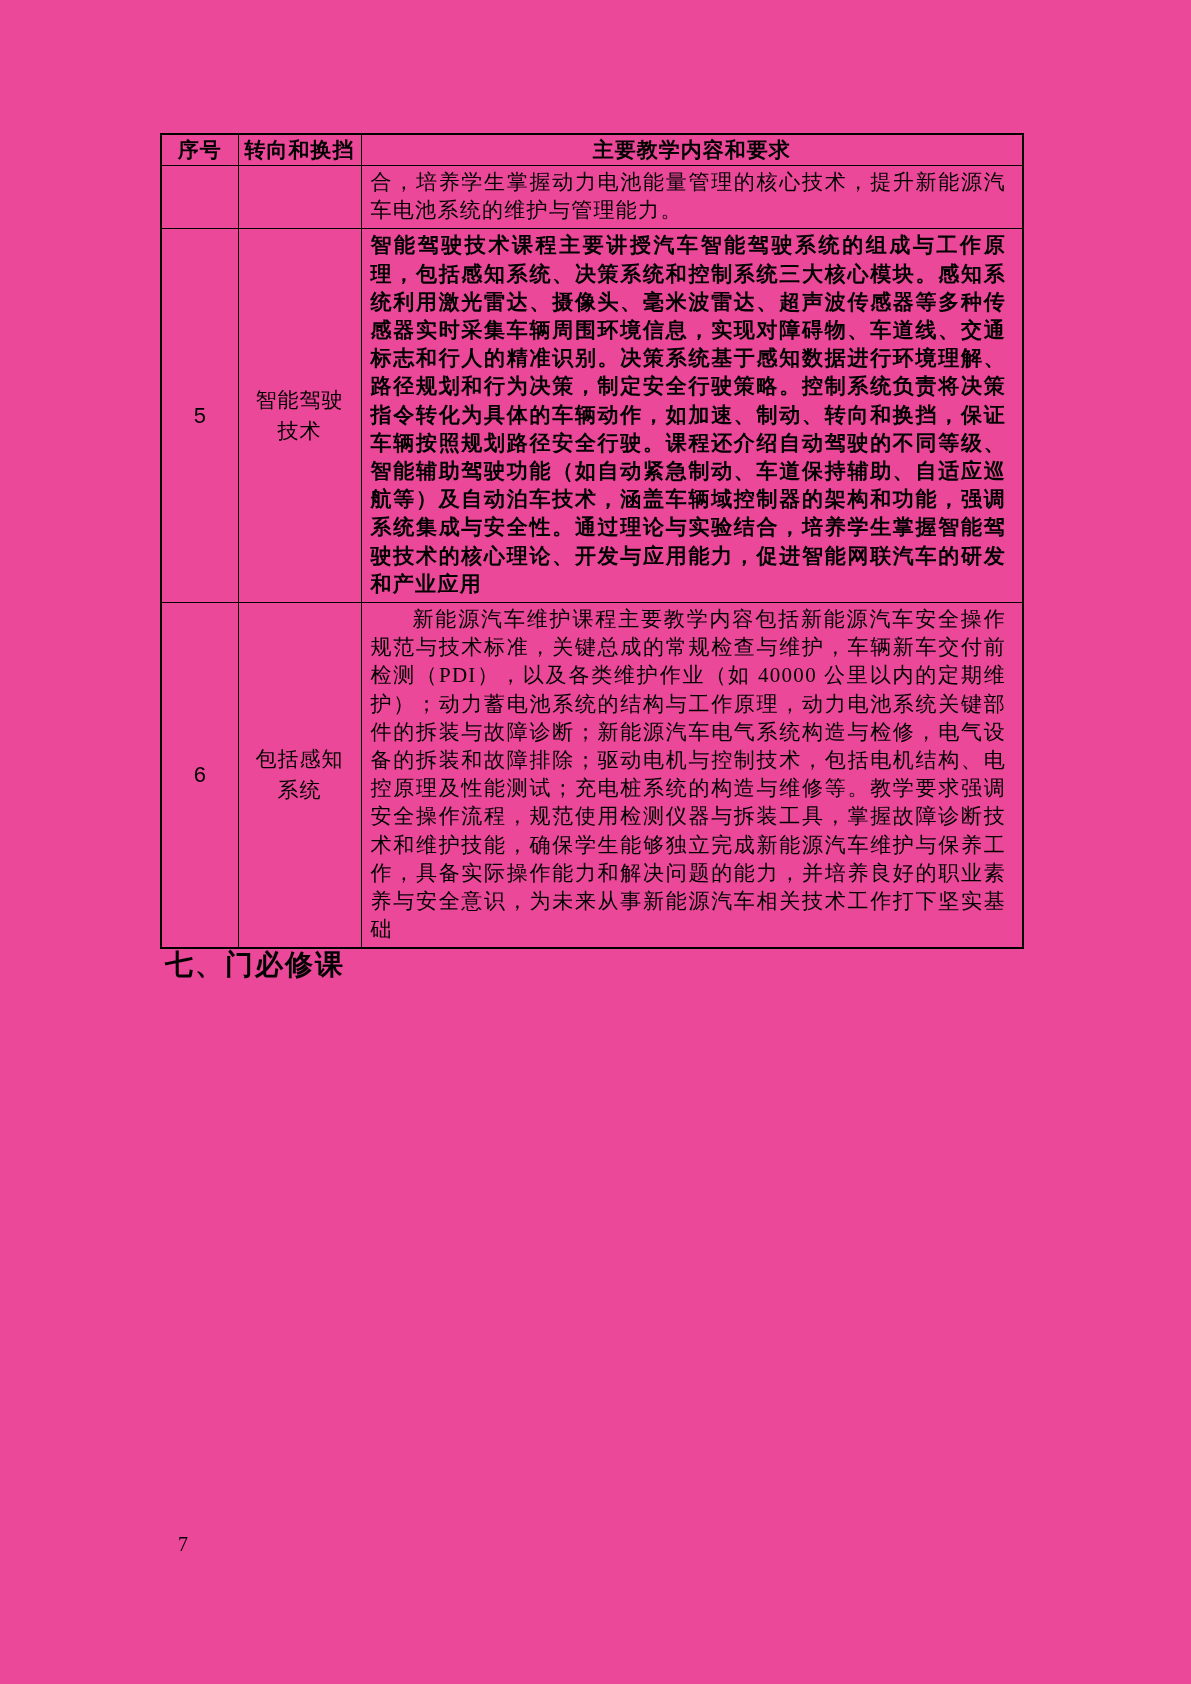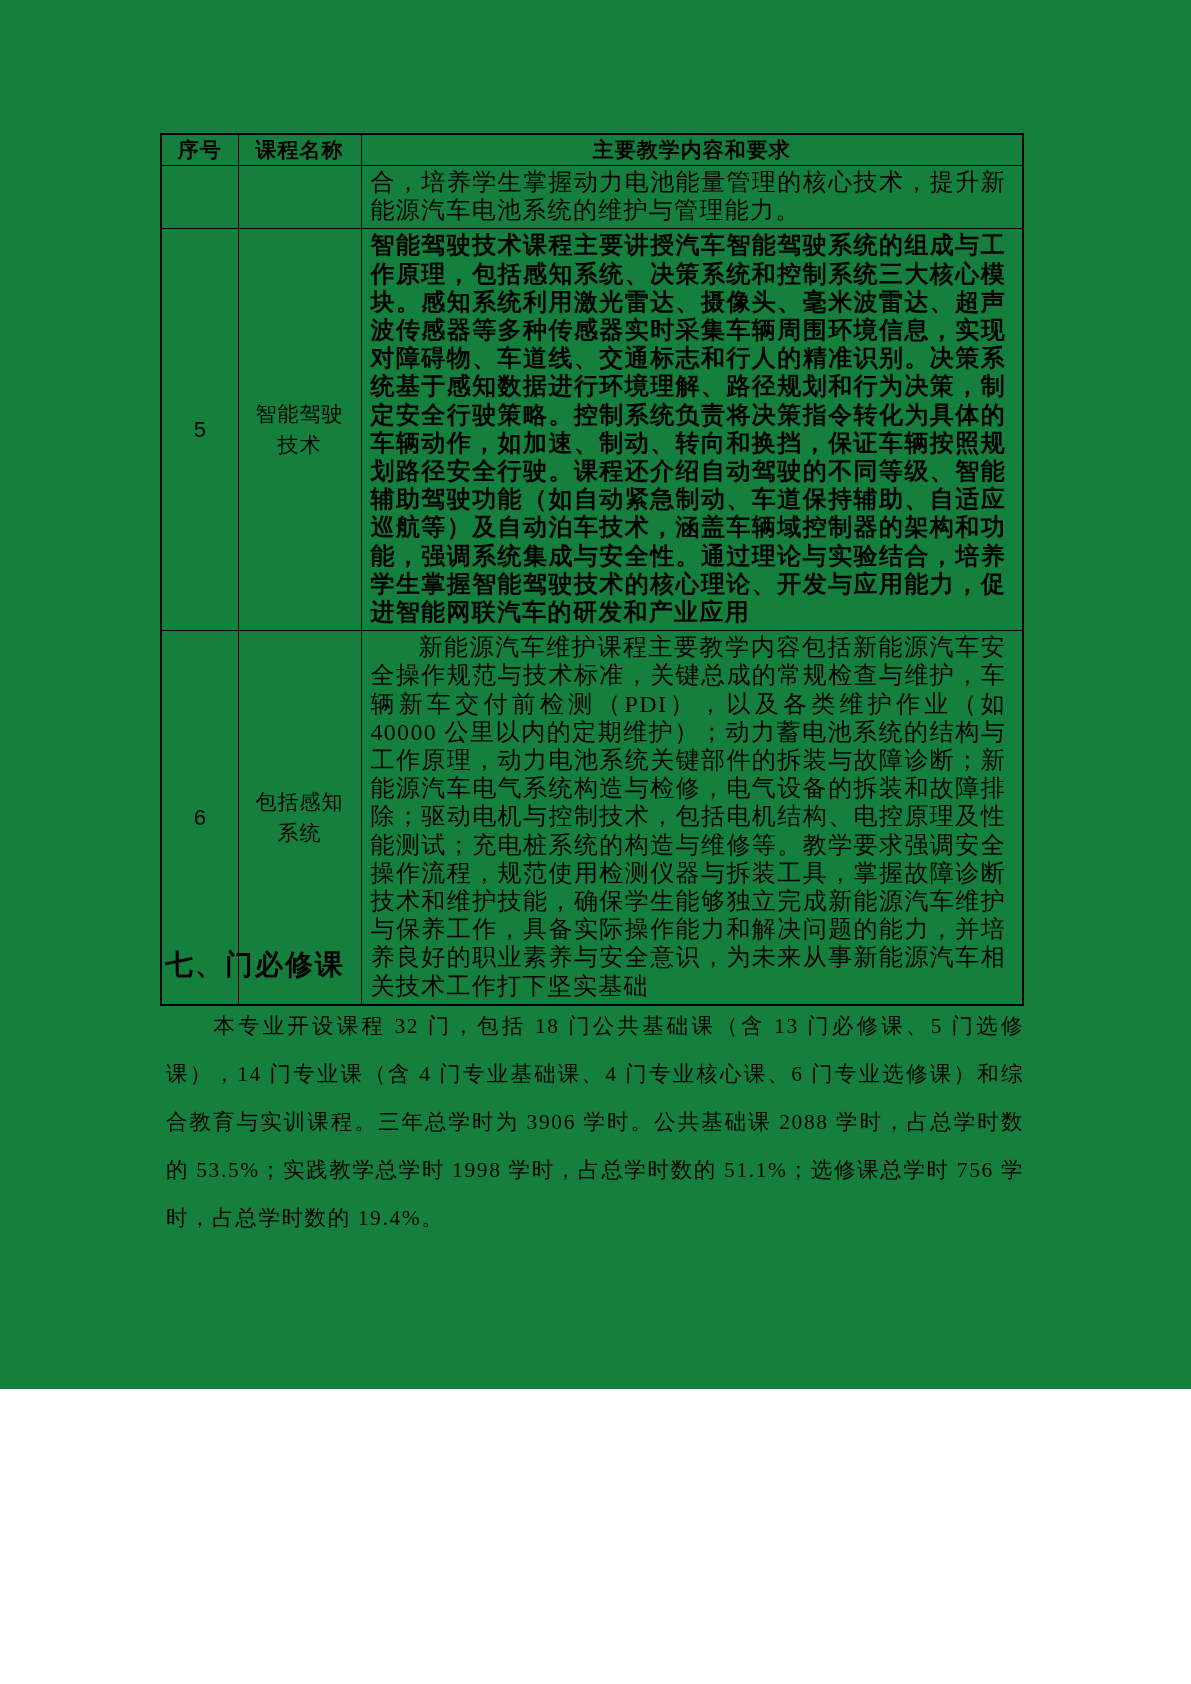--- a/index.html
+++ b/index.html
@@ -2,22 +2,22 @@
 <html><head>
 <meta charset="utf-8">
 <style>
   html,body { margin:0; padding:0; background:#ffffff; }
   body {
     width:1191px; height:1684px;
     font-family:"Liberation Serif","DejaVu Serif",serif;
     color:#000;
   }
   .page {
-    position:relative; width:1191px; height:1389px;
-    background:#15803d; overflow:hidden;
+    position:relative; width:1191px; height:1684px;
+    background:#ec4899; overflow:hidden;
   }
 
   
   table.course-table {
     position:absolute; left:160px; top:133px; width:862px;
     border-collapse:collapse; table-layout:fixed;
     border:2px solid #000;
   }
   table.course-table th, table.course-table td {
     border:1px solid #000;
@@ -35,21 +35,21 @@
   td.c-no {
     text-align:center; vertical-align:middle;
     font-size:22px; font-family:"Liberation Sans","DejaVu Sans",sans-serif;
   }
   td.c-name {
     vertical-align:middle; padding:0 9px;
     font-size:21px; line-height:31px; letter-spacing:1px;text-align:center;
   }
   td.c-content {
     vertical-align:top; padding:2px 16px 4px 9px;
-    font-size:24px; line-height:28.2px; letter-spacing:1.3px;
+    font-size:21px; line-height:28.2px; letter-spacing:1.3px;
     text-align:justify;
   }
   tr.row-cont td.c-content { height:52px; }
   tr.row-5 td.c-content { height:328px;font-weight:bold; }
   tr.row-6 td.c-content { height:310px; }
   .indent-first { text-indent:2em;border-radius:19px; }
 
   
   .section-heading {
     position:absolute; left:165px; top:946px; margin:0;
@@ -73,21 +73,21 @@
 
   <table class="course-table">
     <colgroup>
       <col class="col-no">
       <col class="col-name">
       <col class="col-content">
     </colgroup>
     <thead>
       <tr>
         <th class="hdr">序号</th>
-        <th class="hdr">课程名称</th>
+        <th class="hdr">转向和换挡</th>
         <th class="hdr">主要教学内容和要求</th>
       </tr>
     </thead>
     <tbody>
       <tr class="row-cont">
         <td class="c-no"></td>
         <td class="c-name"></td>
         <td class="c-content">合，培养学生掌握动力电池能量管理的核心技术，提升新能源汽车电池系统的维护与管理能力。</td>
       </tr>
       <tr class="row-5">
@@ -98,17 +98,16 @@
       <tr class="row-6">
         <td class="c-no">6</td>
         <td class="c-name">包括感知系统</td>
         <td class="c-content indent-first">新能源汽车维护课程主要教学内容包括新能源汽车安全操作规范与技术标准，关键总成的常规检查与维护，车辆新车交付前检测（PDI），以及各类维护作业（如 40000 公里以内的定期维护）；动力蓄电池系统的结构与工作原理，动力电池系统关键部件的拆装与故障诊断；新能源汽车电气系统构造与检修，电气设备的拆装和故障排除；驱动电机与控制技术，包括电机结构、电控原理及性能测试；充电桩系统的构造与维修等。教学要求强调安全操作流程，规范使用检测仪器与拆装工具，掌握故障诊断技术和维护技能，确保学生能够独立完成新能源汽车维护与保养工作，具备实际操作能力和解决问题的能力，并培养良好的职业素养与安全意识，为未来从事新能源汽车相关技术工作打下坚实基础</td>
       </tr>
     </tbody>
   </table>
 
   <h2 class="section-heading">七、门必修课</h2>
 
-  <p class="body-para">本专业开设课程 32 门，包括 18 门公共基础课（含 13 门必修课、5 门选修课），14 门专业课（含 4 门专业基础课、4 门专业核心课、6 门专业选修课）和综合教育与实训课程。三年总学时为 3906 学时。公共基础课 2088 学时，占总学时数的 53.5%；实践教学总学时 1998 学时，占总学时数的 51.1%；选修课总学时 756 学时，占总学时数的 19.4%。</p>
 
   <div class="page-number">7</div>
 
 </div>
 
 </body></html>

